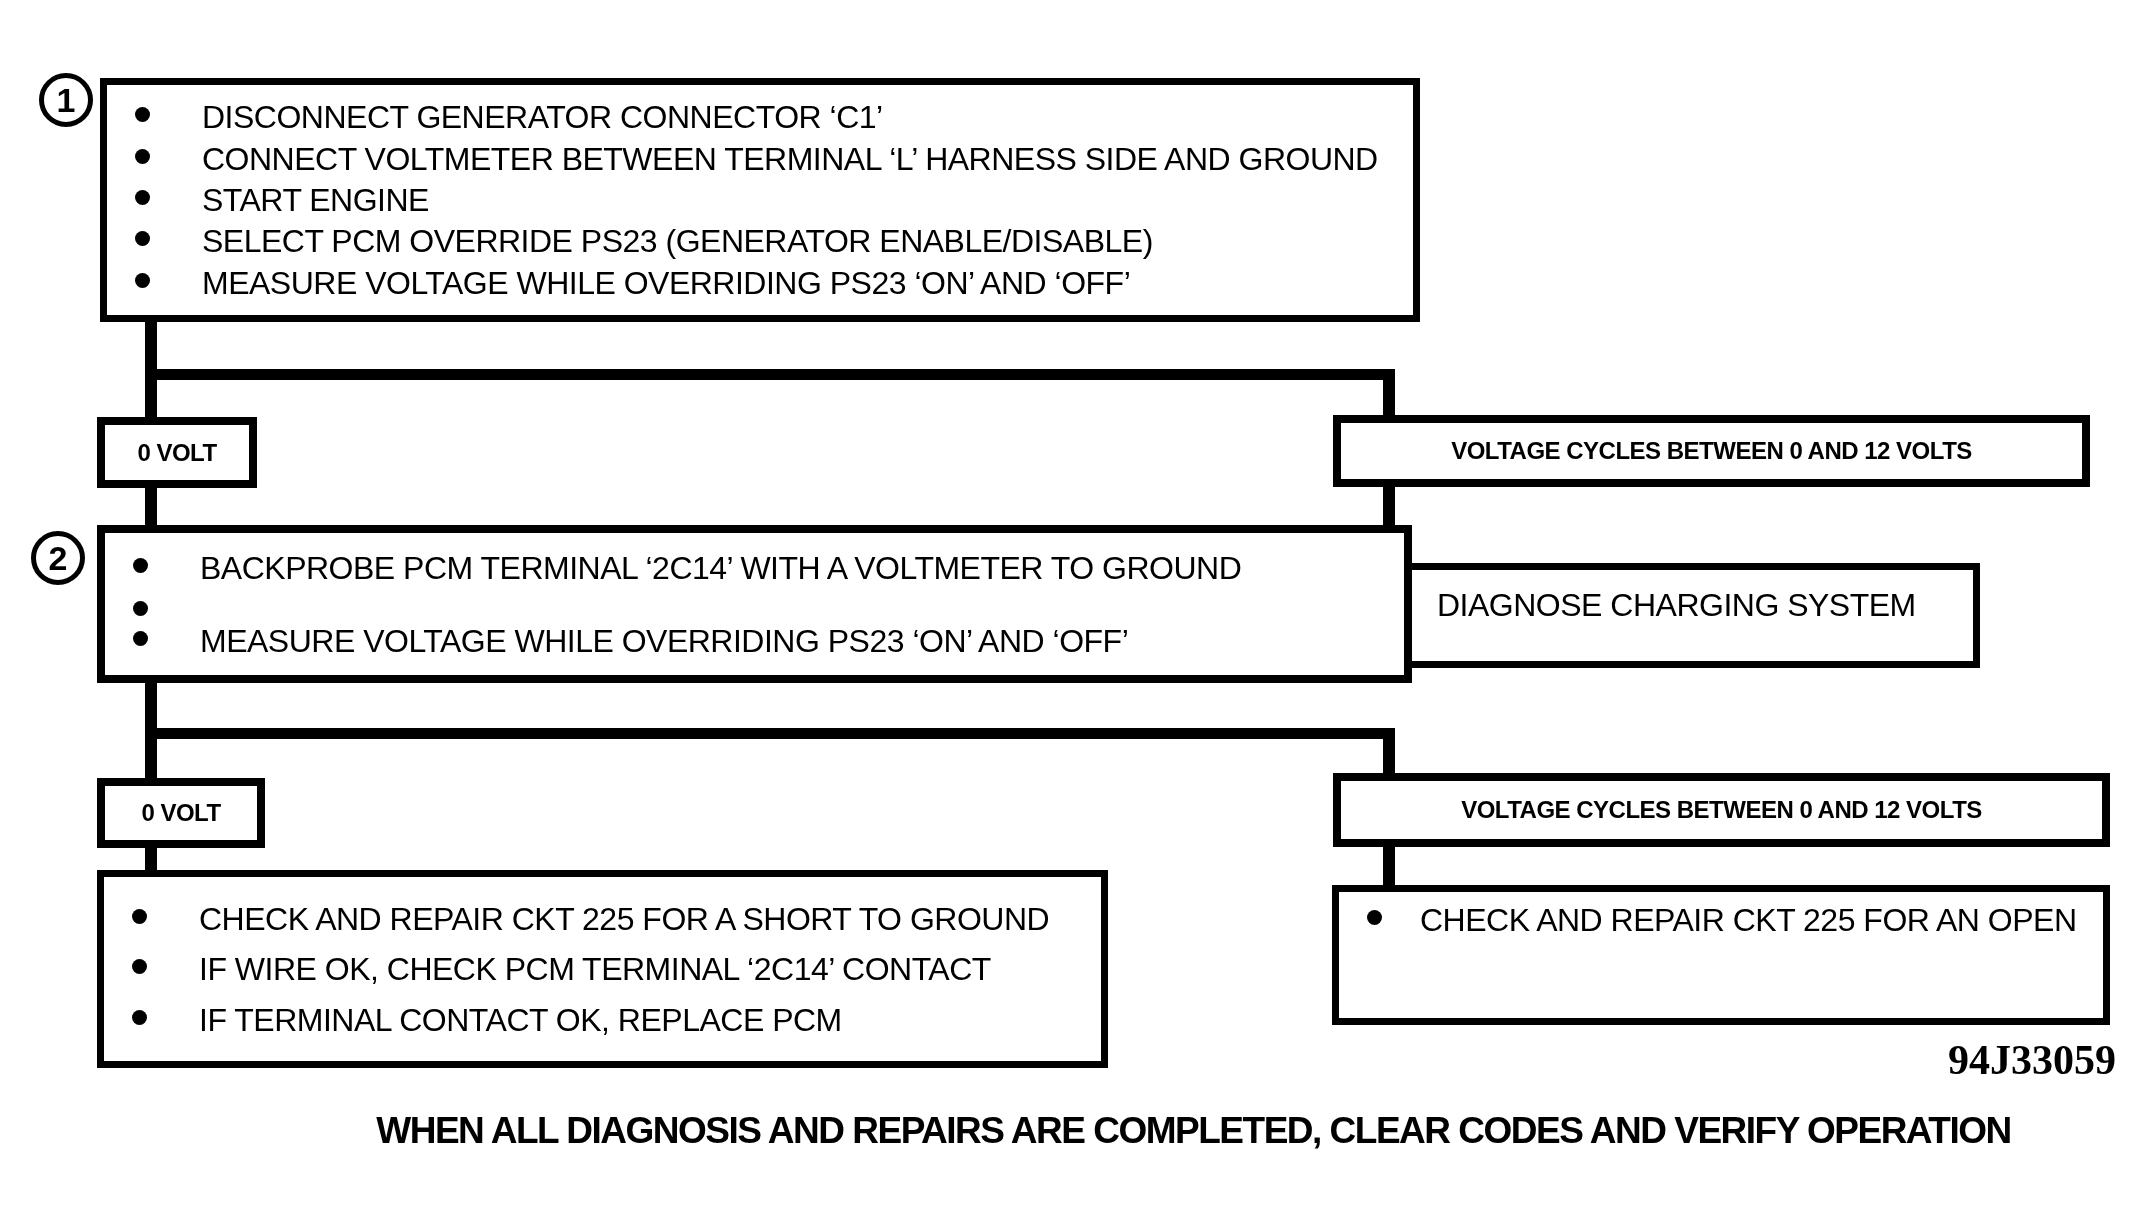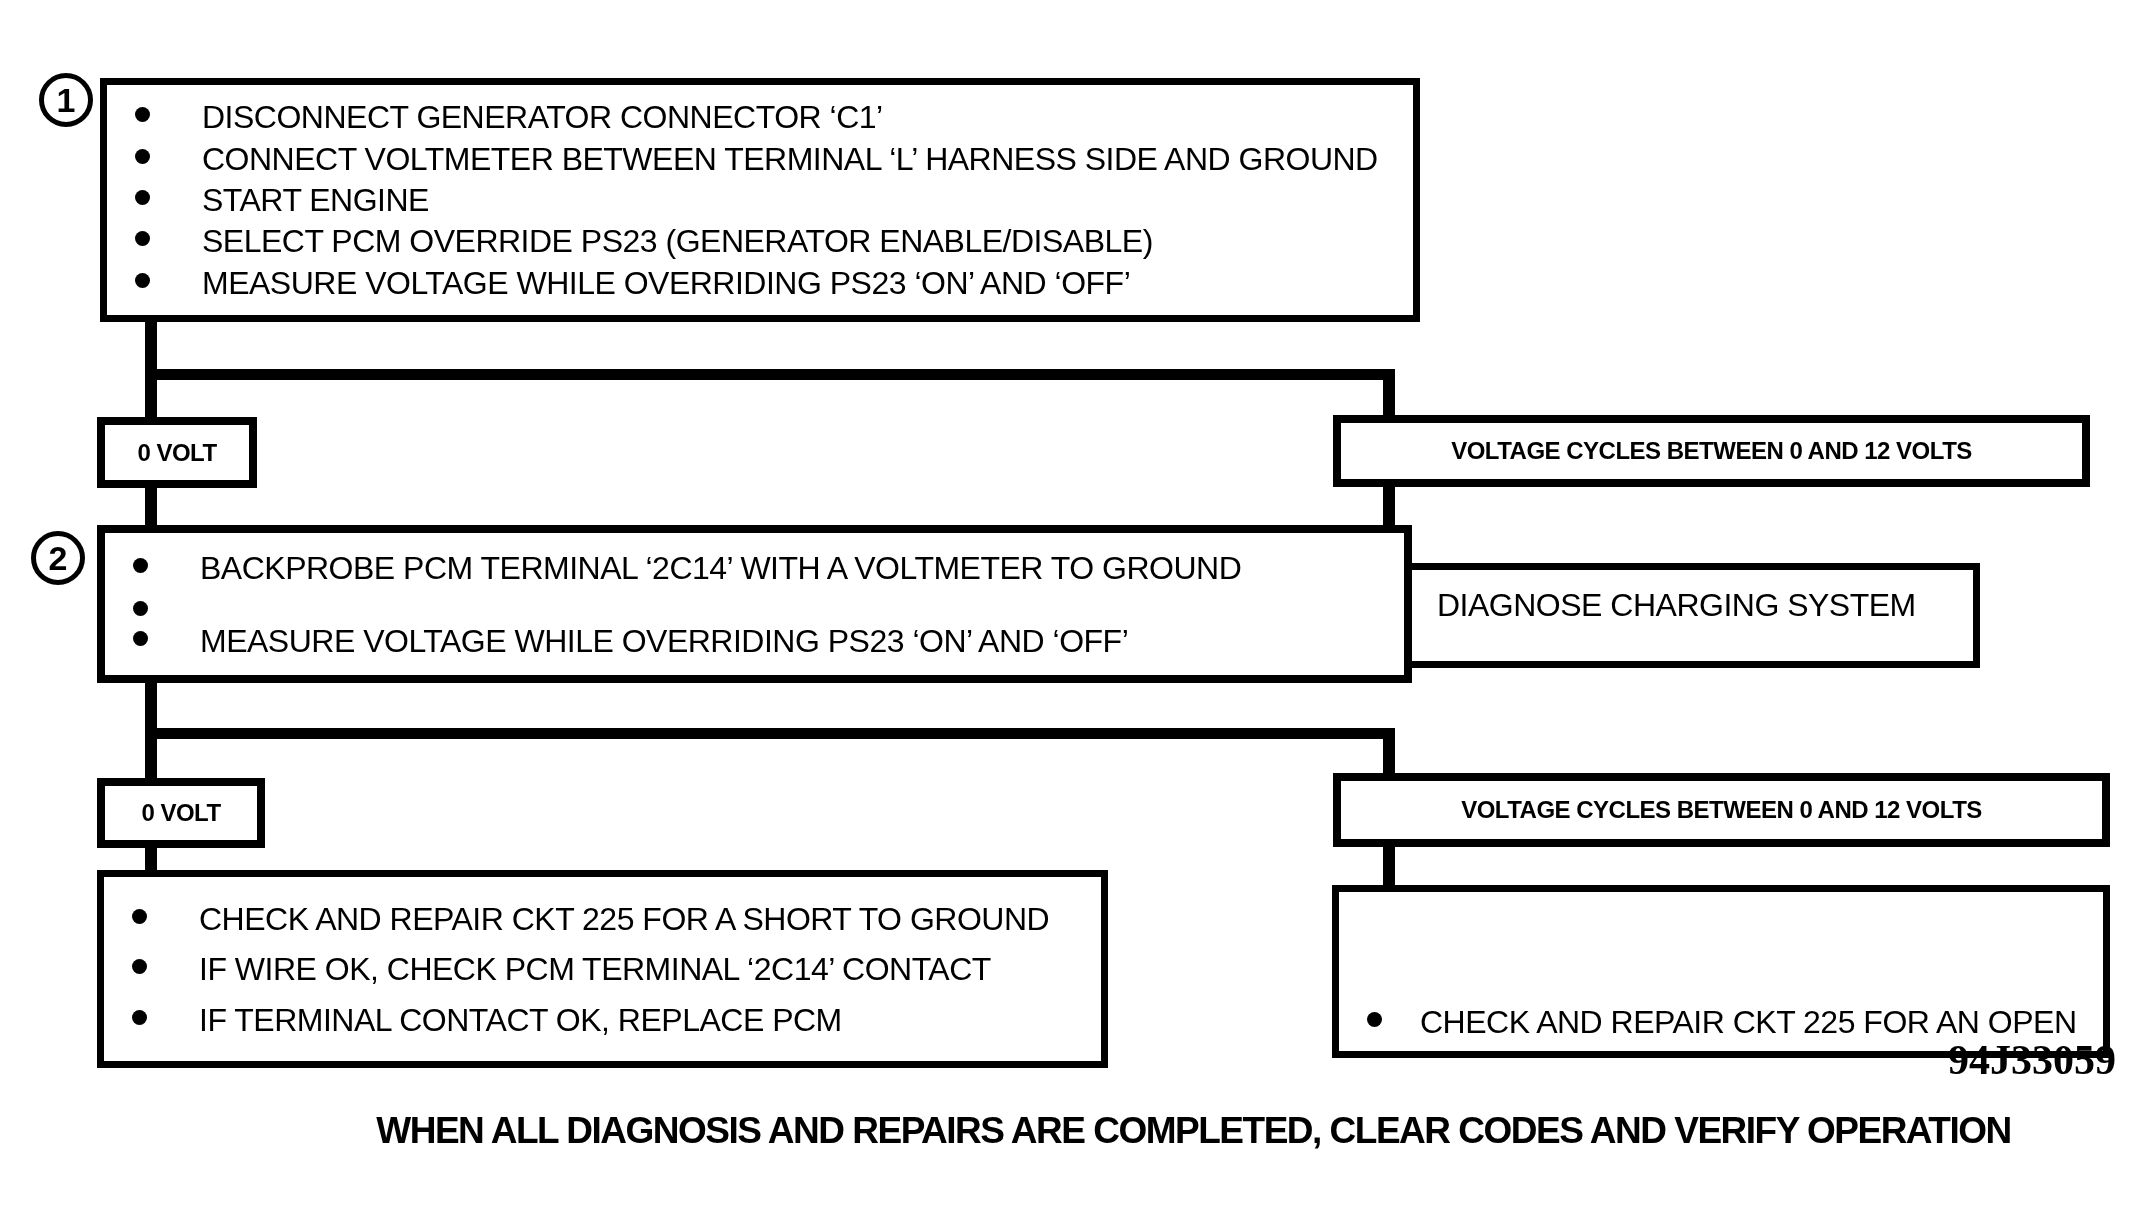--- a/index.html
+++ b/index.html
@@ -64,22 +64,22 @@
   .diagnose{left:1335px;top:525px;width:645px;height:105px;justify-content:flex-start;padding-top:16px;margin-top:38px;}
   .v-lc{left:145px;top:681px;width:12px;height:98px;}
   .h-b2{left:145px;top:728px;width:1250px;height:11px;}
   .v-rc{left:1383px;top:728px;width:12px;height:47px;}
   .volt2{left:97px;top:778px;width:168px;height:70px;}
   .cycles2{left:1333px;top:773px;width:777px;height:74px;}
   .v-ld{left:145px;top:846px;width:12px;height:41px;}
   .v-rd{left:1383px;top:845px;width:12px;height:42px;}
   .result-left{left:97px;top:870px;width:1011px;height:198px;}
   .result-right{
-    left:1332px;top:885px;width:778px;height:173px;
-    justify-content:flex-end;padding-top:9px;row-gap:4px;
+    left:1332px;top:885px;width:778px;height:140px;
+    justify-content:flex-start;padding-top:9px;row-gap:4px;
   }
   .result-right .item-text{margin-left:38px;}
   .result-right .item-text{white-space:normal;}
   .fig-code{
     position:absolute;left:1736px;top:1036px;width:380px;
     text-align:right;
     font-family:"Liberation Serif", serif;
     font-weight:700;font-size:42px;letter-spacing:0px;
   }
   .footer-note{

